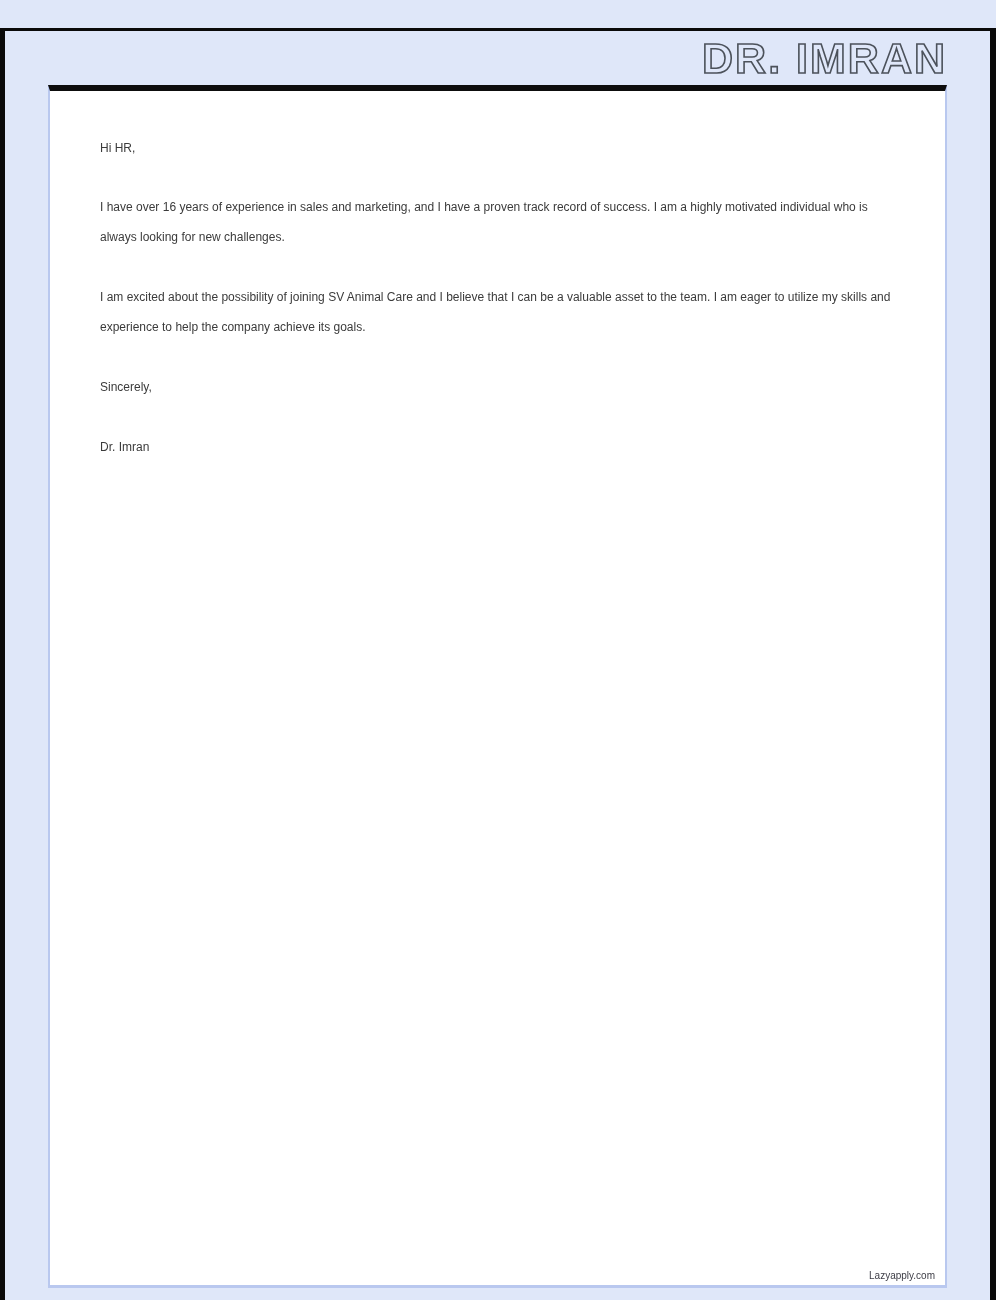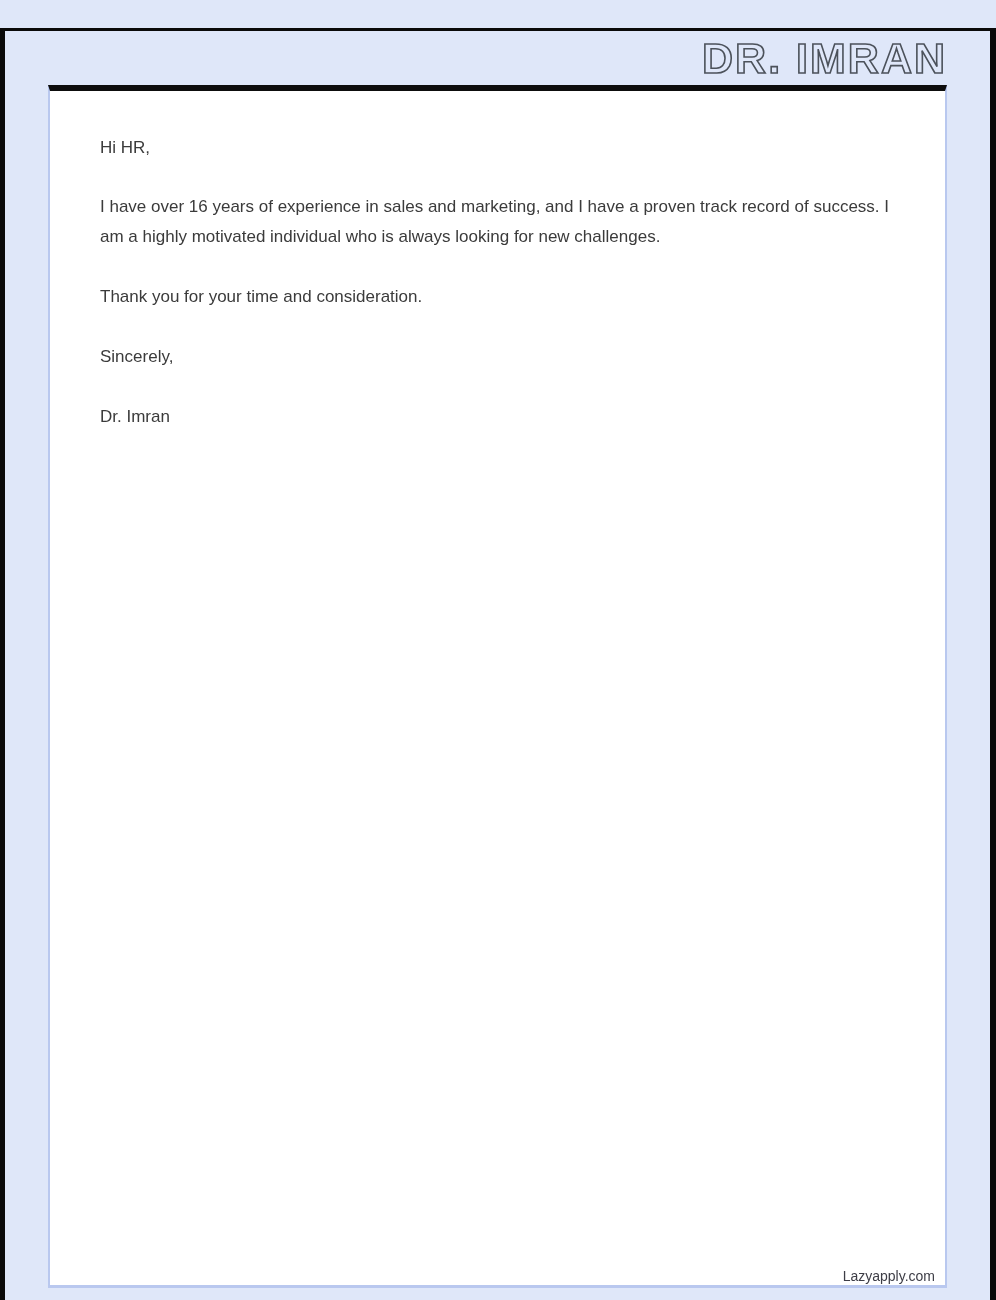--- a/index.html
+++ b/index.html
@@ -44,57 +44,57 @@
     border-left: 2px solid #b9c8ef;
     border-right: 2px solid #b9c8ef;
     border-bottom: 3px solid #b9c8ef;
   }
   .letter {
     position: relative;
     width: 100%;
     height: 100%;
     padding: 42px 50px 0 50px;
     color: #3b3b3b;
-    font-size: 17px;
+    font-size: 12px;
     line-height: 30px;
   }
   .letter p { margin: 0 0 30px 0; max-width: 805px; }
   .letter .greeting { margin-bottom: 29px; }
   .letter .signoff { margin-bottom: 30px; }
   .letter .signature { margin-bottom: 8px; }
   .letter .date {
     color: #2196f3;
     margin-bottom: 0;
   }
   .watermark {
     position: absolute;
     right: 10px;
     bottom: 1px;
-    font-size: 14px;
+    font-size: 10px;
     line-height: 16px;
     color: #3d3d46;
   }
 </style>
 </head>
 <body>
 
 <div class="canvas">
 
   <div class="brand">DR. IMRAN</div>
 
   <div class="page">
     <div class="letter">
 
       <p class="greeting">Hi HR,</p>
 
 
       <p>I have over 16 years of experience in sales and marketing, and I have a proven track record of success. I am a highly motivated individual who is always looking for new challenges.</p>
 
+      <p>I am excited about the possibility of joining SV Animal Care and I believe that I can be a valuable asset to the team. I am eager to utilize my skills and experience to help the company achieve its goals.</p>
 
-      <p>Thank you for your time and consideration.</p>
 
       <p class="signoff">Sincerely,</p>
 
       <p class="signature">Dr. Imran</p>
 
 
     </div>
 
     <div class="watermark">Lazyapply.com</div>
   </div>

